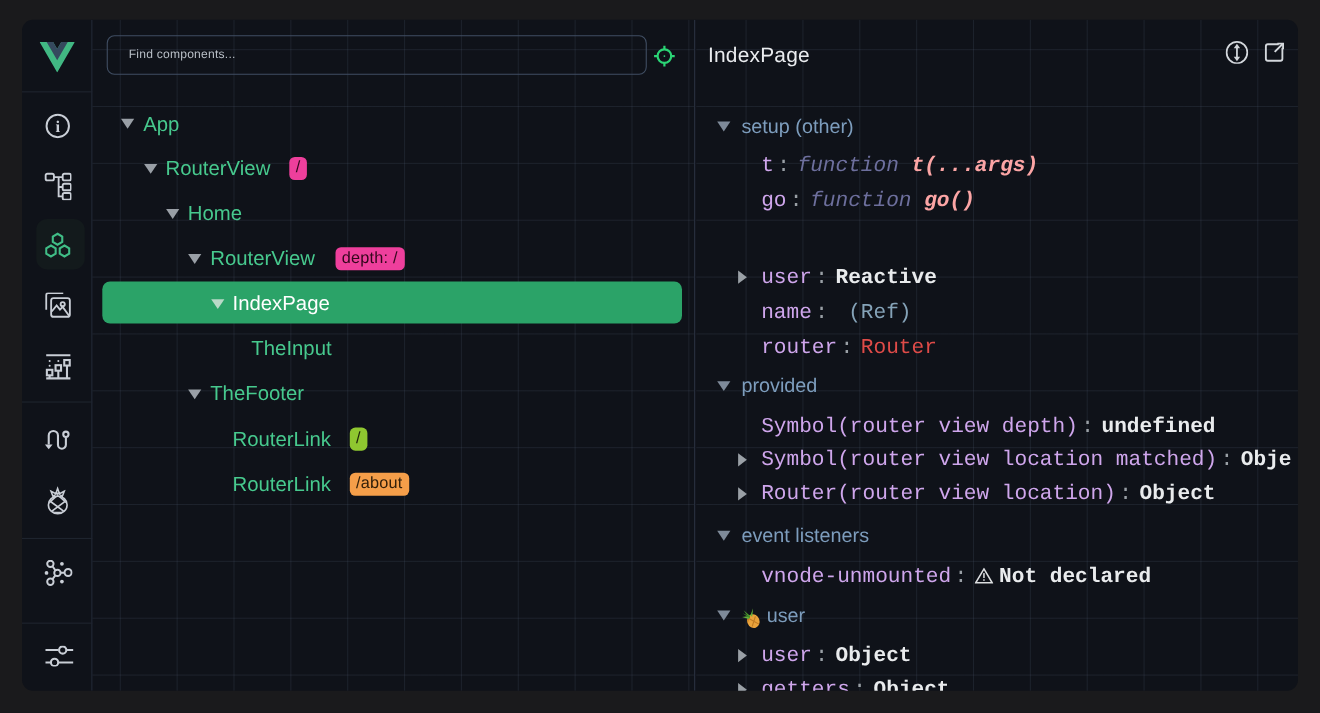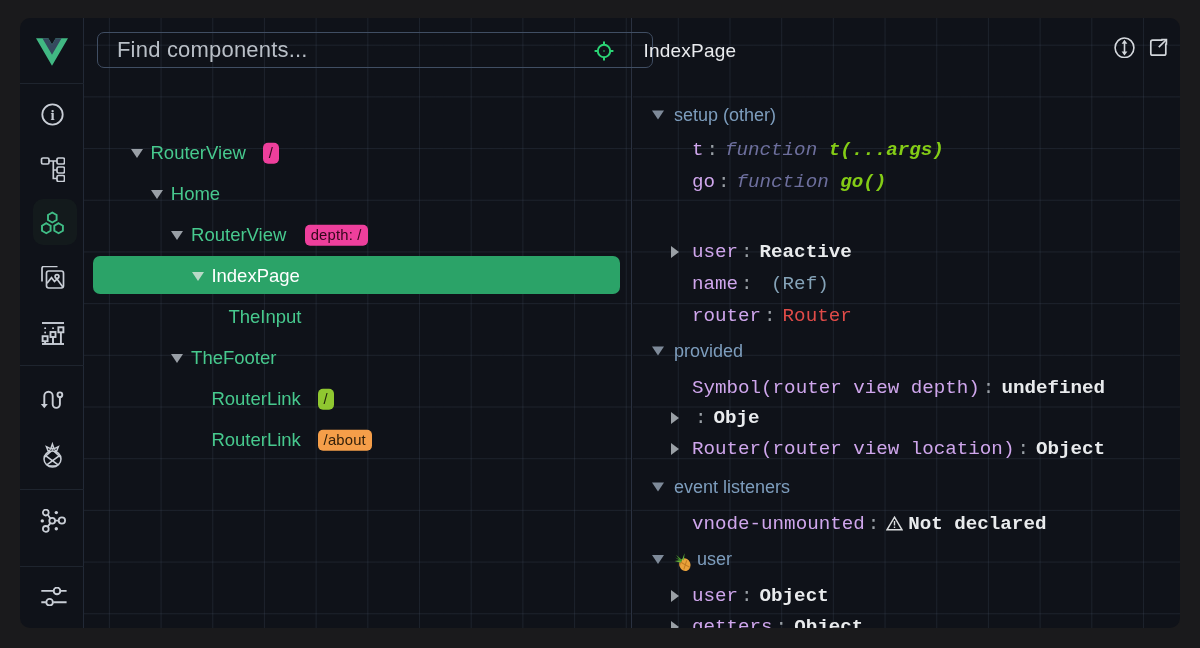--- a/index.html
+++ b/index.html
@@ -11,21 +11,21 @@
   background-size: 51.7px 51.7px;
 }
 .mid { left:64.2px; width:547.3px; background-position:24.9px 26.7px; }
 .right { left:613px; width:547px; background-position:44.8px 26.7px; }
 .sidebar { position:absolute; left:0; top:0; width:64.2px; height:610px; border-right:1px solid #222936; }
 .sep { position:absolute; left:0; width:64.2px; height:1px; background:#1e242e; }
 .vdiv { position:absolute; top:0; bottom:0; left:610.8px; width:1.6px; background:#2a3140; }
 .icon { position:absolute; }
 .activebg { position:absolute; left:13px; top:181px; width:44px; height:46px; background:#131a1c; border-radius:10px; }
 
-.search { position:absolute; left:12.8px; top:14px; width:556px; height:36px; border:1px solid #404e63; border-radius:7px; color:#b9bfc7; font-size:22px; line-height:34px; padding-left:19px; letter-spacing:0.2px; }
+.search { position:absolute; left:12.8px; top:14px; width:491px; height:36px; border:1px solid #404e63; border-radius:7px; color:#b9bfc7; font-size:11px; line-height:34px; padding-left:19px; letter-spacing:0.2px; }
 
 .trow { position:absolute; height:41px; left:0; width:547px; font-size:18.5px; color:#47c98e; }
 .trow .lbl { position:absolute; top:50%; transform:translateY(-50%); white-space:nowrap; }
 .arr { position:absolute; top:50%; margin-top:-4.5px; width:0; height:0; border-left:6.5px solid transparent; border-right:6.5px solid transparent; border-top:9px solid #999fa6; }
 .arrR { position:absolute; top:50%; margin-top:-6px; width:0; height:0; border-top:6px solid transparent; border-bottom:6px solid transparent; border-left:8.5px solid #9aa0a6; }
 .selrow { position:absolute; left:9.1px; top:237.9px; width:527px; height:38.6px; background:#2ba368; border-radius:7px; }
 .badge { position:absolute; top:50%; transform:translateY(-50%); font-size:14.8px; font-weight:400; padding:2.5px 6px; border-radius:5px; color:#1c1017; line-height:1.05; letter-spacing:0.2px;}
 .bpink { background:#ee3f9c; color:#33071c; }
 .blime { background:#8fc730; color:#20260a; }
 .borange { background:#f59e49; color:#33200a; }
@@ -35,21 +35,21 @@
 .rrow .in { position:absolute; top:50%; transform:translateY(-50%); display:flex; align-items:center; }
 .sect { font-size:18px; color:#7d9dbd; }
 .sarr { display:inline-block; width:0; height:0; border-left:6.5px solid transparent; border-right:6.5px solid transparent; border-top:9px solid #7e8a99; margin-right:10px; }
 .mono { font-family:"Liberation Mono",monospace; font-size:19.2px; }
 .k { color:#cfa6ec; }
 .cl { color:#9aa0a6; margin:0 7px 0 3px; }
 .vw { color:#e9ebed; font-weight:700; }
 .vref { color:#85a3b8; }
 .vred { color:#df4b48; }
 .fkw { color:#6d6f9d; font-style:italic; }
-.fsig { color:#84cc16; font-style:italic; font-weight:700; }
+.fsig { color:#fca5a5; font-style:italic; font-weight:700; }
 </style>
 </head>
 <body>
 <div class="panel">
   <div class="grid mid"></div>
   <div class="grid right"></div>
   <div class="sidebar">
     <div class="sep" style="top:64.5px"></div>
     <div class="sep" style="top:346.9px"></div>
     <div class="sep" style="top:470.6px"></div>
@@ -67,20 +67,24 @@
     <div class="search">Find components...</div>
     <svg class="icon" style="left:510px; top:22.7px" width="20" height="20" viewBox="0 0 20 20" fill="none" stroke="#2bd475" stroke-width="2">
       <circle cx="10" cy="10" r="6.2"></circle>
       <line x1="10" y1="0.6" x2="10" y2="3.8"></line>
       <line x1="10" y1="16.2" x2="10" y2="19.4"></line>
       <line x1="0.6" y1="10" x2="3.8" y2="10"></line>
       <line x1="16.2" y1="10" x2="19.4" y2="10"></line>
       <circle cx="10" cy="10" r="0.8" fill="#2bd475" stroke="none"></circle>
     </svg>
     <div class="selrow"></div>
+    <div class="trow" style="top:74px">  
+        <i class="arr" style="left:26.3px"></i>
+        <span class="lbl" style="left:46px">App</span>
+      </div>
     <div class="trow" style="top:114.9px">
         <i class="arr" style="left:46.6px"></i>
         <span class="lbl" style="left:66.3px">RouterView</span>
         <span class="badge bpink" style="left:178.6px">/</span>
       </div>
     <div class="trow" style="top:155.9px">
         <i class="arr" style="left:66.9px"></i>
         <span class="lbl" style="left:86.6px">Home</span>
       </div>
     <div class="trow" style="top:196.8px">
@@ -173,20 +177,21 @@
     <div class="rrow" style="top:353.5px">
         <span class="in mono" style="left:59px">
           <span class="k">Symbol(router view depth)</span>
           <span class="cl">:</span>
           <span class="vw">undefined</span>
         </span>
       </div>
     <div class="rrow" style="top:384.3px">
         <i class="arrR" style="left:38px"></i>
         <span class="in mono" style="left:59px">
+          <span class="k">Symbol(router view location matched)</span>
           <span class="cl">:</span>
           <span class="vw">Obje</span>
         </span>
       </div>
     <div class="rrow" style="top:415.2px">
         <i class="arrR" style="left:38px"></i>
         <span class="in mono" style="left:59px">
           <span class="k">Router(router view location)</span>
           <span class="cl">:</span>
           <span class="vw">Object</span>

